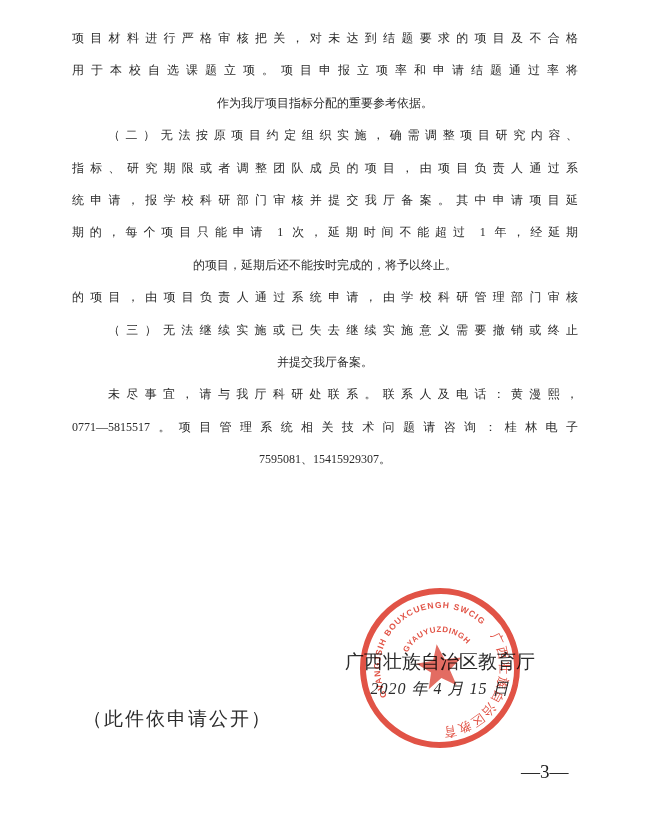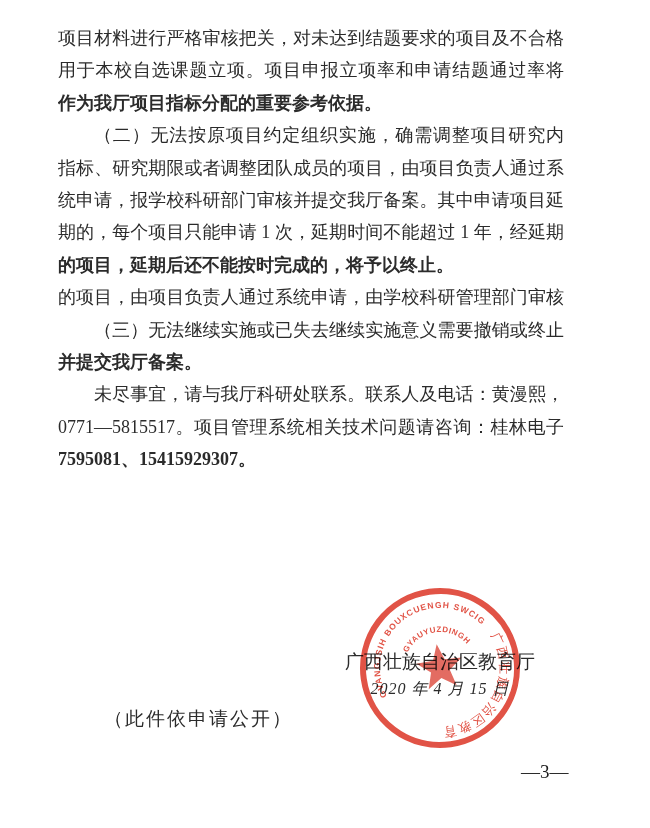--- a/index.html
+++ b/index.html
@@ -7,42 +7,42 @@
     position:relative;
     width:650px;height:828px;
     margin:0 auto;
     background:#ffffff;
     font-family:"Liberation Serif","DejaVu Serif",serif;
     color:#2b2b2b;
     overflow:hidden;
   }
   .body-text{
     position:absolute;
-    left:58px;top:22px;width:506px;
-    font-size:18px;
+    left:72px;top:22px;width:506px;
+    font-size:12px;
     line-height:32.4px;
   }
   .para{margin:0;padding:0;}
   .line{height:32.4px;overflow:hidden;}
   .jl{text-align:justify;text-align-last:justify;}
-  .pl{text-align:left;font-weight:bold;}
+  .pl{text-align:center;}
   .ind{text-indent:36px;}
   .sig-issuer{
     position:absolute;left:340px;top:652px;width:200px;
     text-align:center;font-size:19px;line-height:20px;
     letter-spacing:0px;
   }
   .sig-date{
     position:absolute;left:340px;top:679px;width:200px;
     text-align:center;font-size:16px;line-height:20px;
     letter-spacing:1px;
     font-style:italic;
   }
   .disclosure{
-    position:absolute;left:104px;top:708px;
+    position:absolute;left:83px;top:708px;
     font-size:19px;letter-spacing:2px;line-height:22px;
   }
   .page-number{
     position:absolute;left:521px;top:761px;
     font-size:19px;line-height:22px;color:#1d1d1d;
   }
   .seal{
     position:absolute;left:356px;top:584px;
     width:168px;height:168px;
     mix-blend-mode:multiply;

